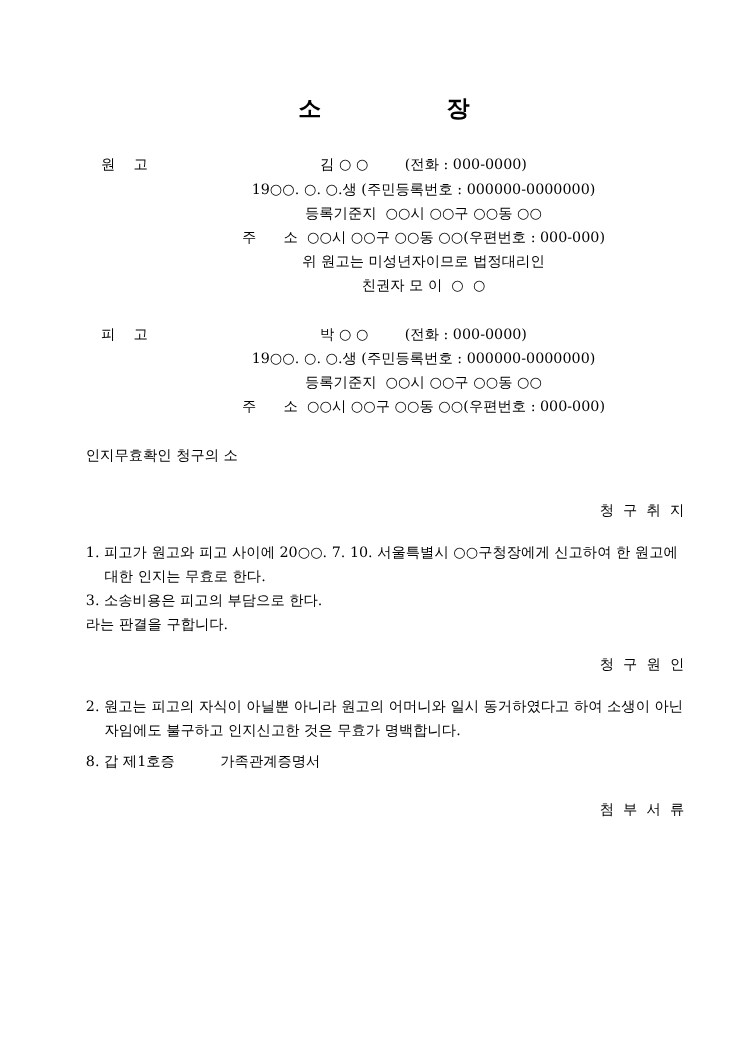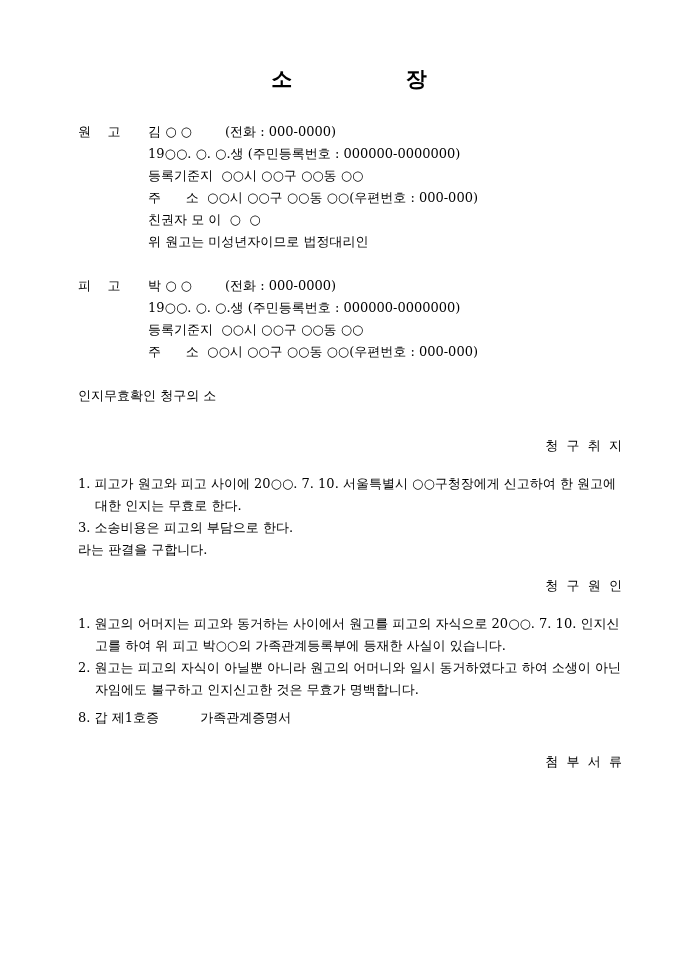--- a/index.html
+++ b/index.html
@@ -1,38 +1,38 @@
 <!DOCTYPE html>
 <html><head>
 <meta charset="utf-8">
 <style>
   html, body { margin: 0; padding: 0; background: #ffffff; }
   .page {
     position: relative;
     width: 680px;
     height: 962px;
     box-sizing: border-box;
-    padding: 65px 58px 0 78px;
+    padding: 84px 58px 0 78px;
     background: #ffffff;
     color: #000000;
     font-family: "DejaVu Serif", "Liberation Serif", serif;
     font-size: 13px;
     line-height: 22px;
     overflow: hidden;
   }
   .title {
     margin: 0 0 28px 0;
     font-size: 21px;
     line-height: 28px;
     font-weight: bold;
     text-align: center;
     white-space: pre;
     letter-spacing: 2px;
   }
-  .party { display: flex; margin-bottom: 22px; }
+  .party { display: flex; margin-bottom: 22px; text-align: center; }
   .party-label { width: 70px; flex: none; white-space: pre; }
   .party-lines { flex: 1; }
   .line { white-space: pre-wrap; }
   .case-name { margin-bottom: 28px; white-space: pre-wrap; }
   .section-heading {
     text-align: right;
     white-space: pre;
     margin: 14px 0 16px 0;
   }
   .section-heading.attachments { margin-top: 22px; }
@@ -47,22 +47,22 @@
 
   <h1 class="title">소            장</h1>
 
   <div class="party">
     <span class="party-label">원    고</span>
     <div class="party-lines">
       <div class="line">김 ○ ○        (전화 : 000-0000)</div>
       <div class="line">19○○. ○. ○.생 (주민등록번호 : 000000-0000000)</div>
       <div class="line">등록기준지  ○○시 ○○구 ○○동 ○○</div>
       <div class="line">주      소  ○○시 ○○구 ○○동 ○○(우편번호 : 000-000)</div>
+      <div class="line">위 원고는 미성년자이므로 법정대리인</div>
       <div class="line">친권자 모 이  ○  ○</div>
-      <div class="line">위 원고는 미성년자이므로 법정대리인</div>
     </div>
   </div>
 
   <div class="party">
     <span class="party-label">피    고</span>
     <div class="party-lines">
       <div class="line">박 ○ ○        (전화 : 000-0000)</div>
       <div class="line">19○○. ○. ○.생 (주민등록번호 : 000000-0000000)</div>
       <div class="line">등록기준지  ○○시 ○○구 ○○동 ○○</div>
       <div class="line">주      소  ○○시 ○○구 ○○동 ○○(우편번호 : 000-000)</div>
@@ -73,21 +73,20 @@
 
   <div>
     <div class="section-heading">청  구  취  지</div>
     <div class="clause">1. 피고가 원고와 피고 사이에 20○○. 7. 10. 서울특별시 ○○구청장에게 신고하여 한 원고에 대한 인지는 무효로 한다.</div>
     <div class="clause">3. 소송비용은 피고의 부담으로 한다.</div>
     <div class="closing">라는 판결을 구합니다.</div>
   </div>
 
   <div>
     <div class="section-heading">청  구  원  인</div>
-    <div class="clause">1. 원고의 어머지는 피고와 동거하는 사이에서 원고를 피고의 자식으로 20○○. 7. 10. 인지신고를 하여 위 피고 박○○의 가족관계등록부에 등재한 사실이 있습니다.</div>
     <div class="clause">2. 원고는 피고의 자식이 아닐뿐 아니라 원고의 어머니와 일시 동거하였다고 하여 소생이 아닌 자임에도 불구하고 인지신고한 것은 무효가 명백합니다.</div>
   </div>
 
   <div>
     <div class="evidence-line">8. 갑 제1호증          가족관계증명서</div>
   </div>
 
   <div>
     <div class="section-heading attachments">첨  부  서  류</div>
   </div>

